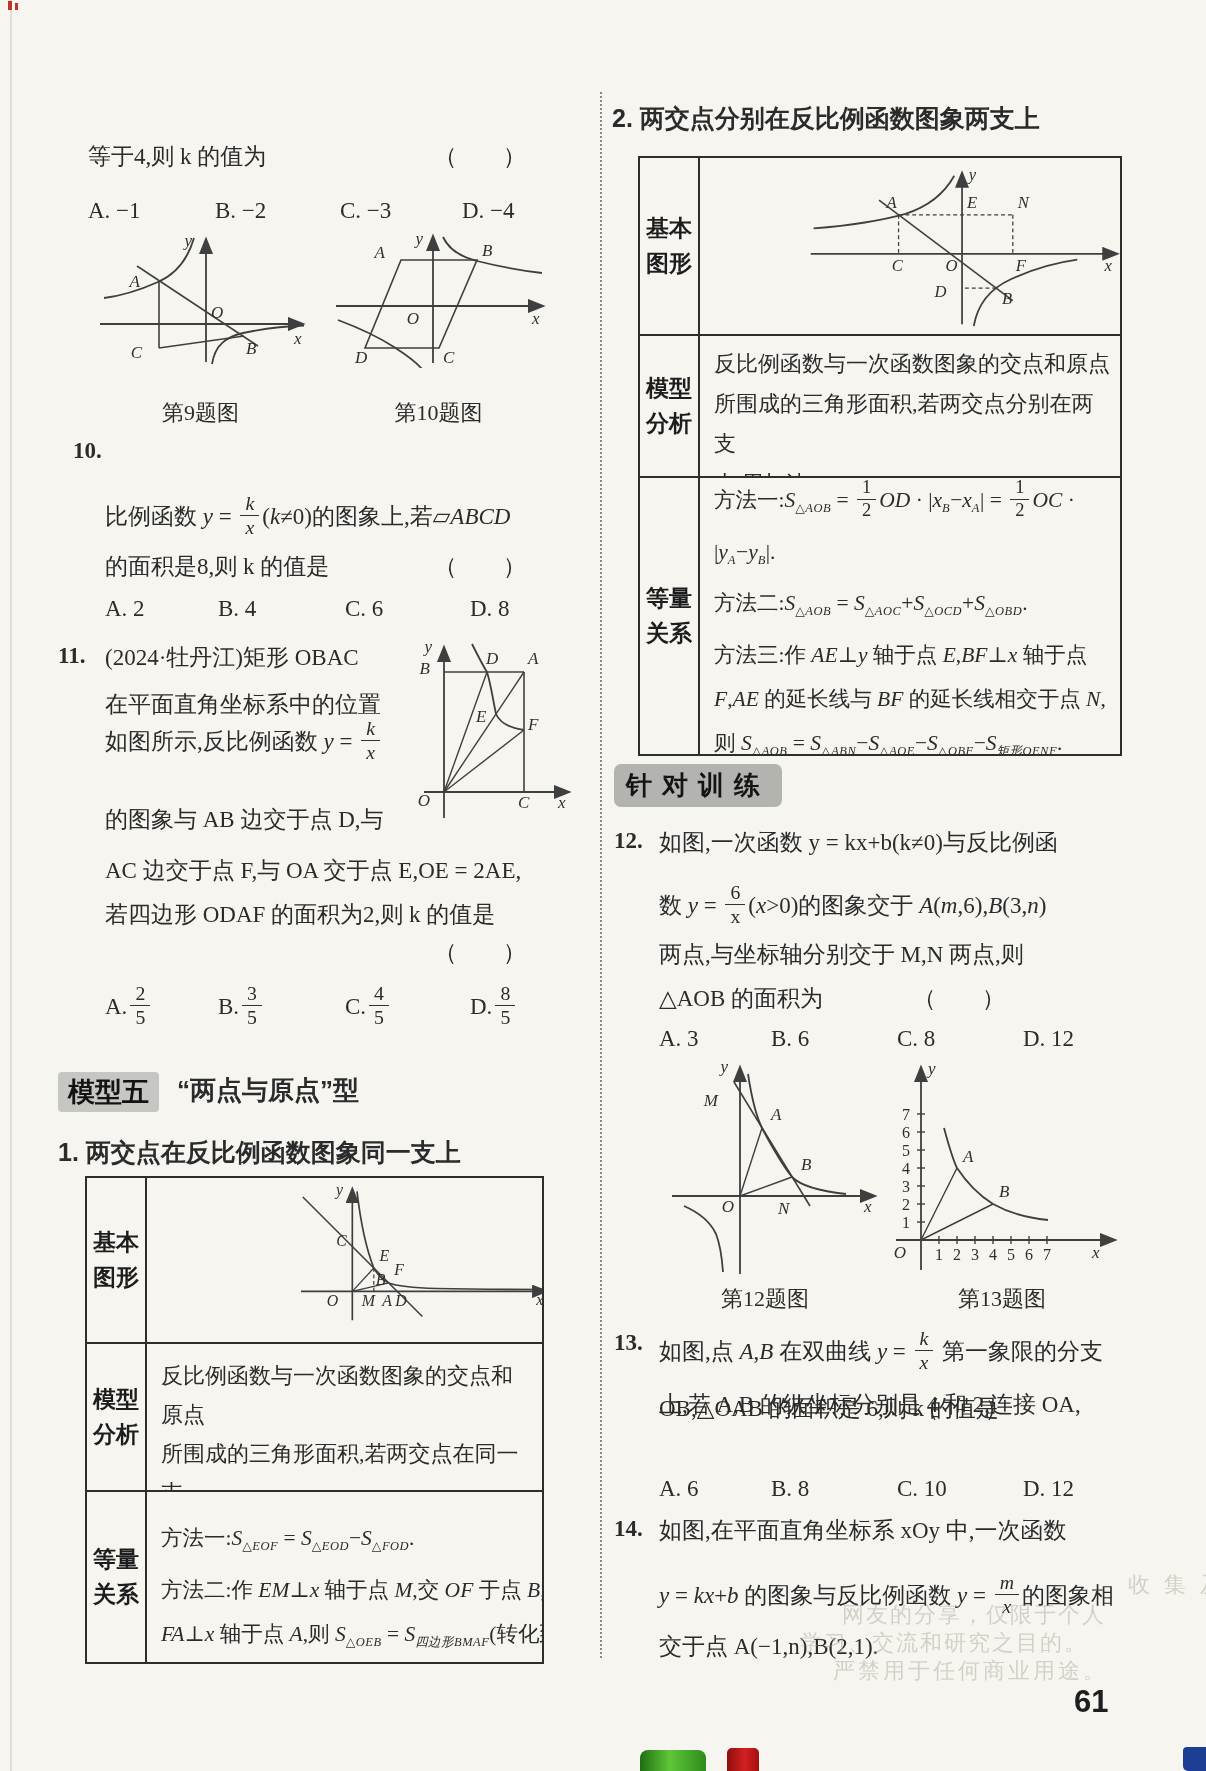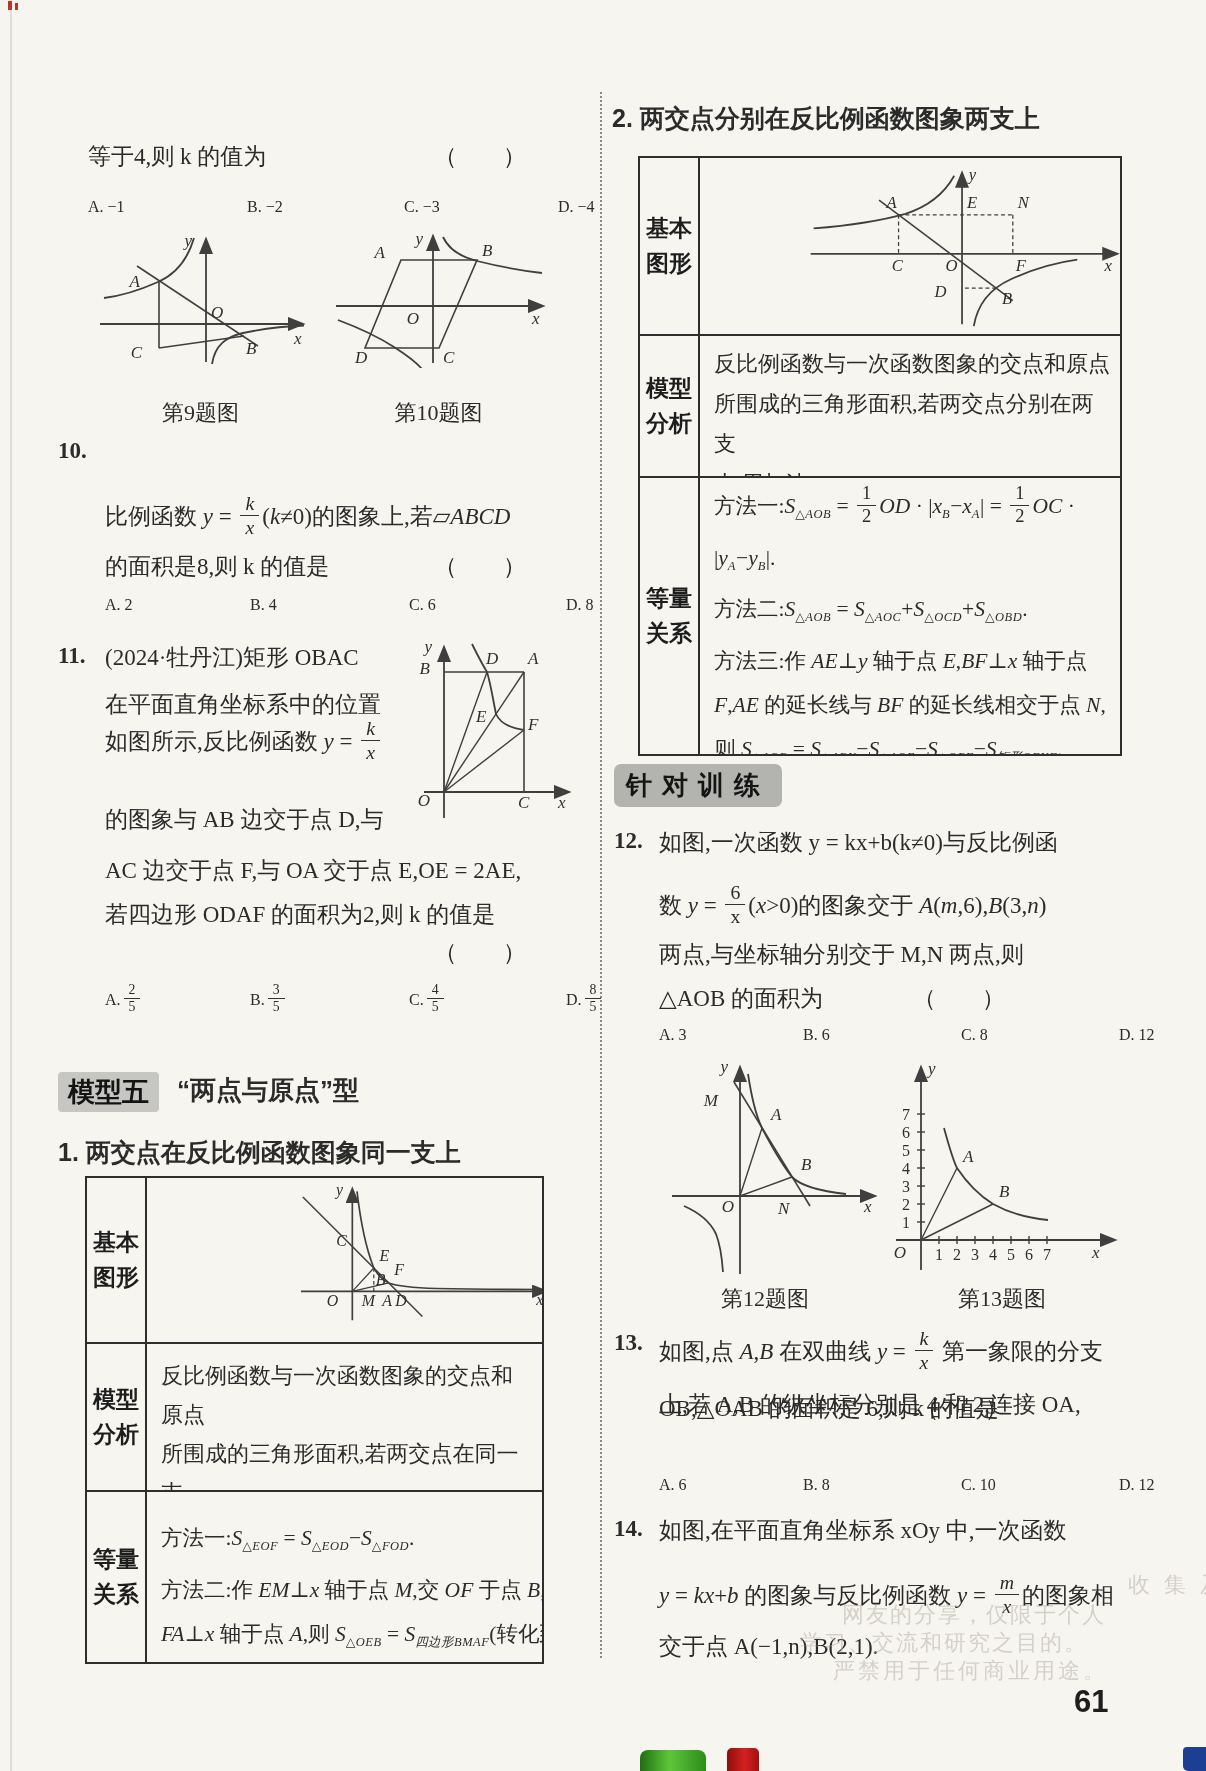--- a/index.html
+++ b/index.html
@@ -2,21 +2,21 @@
 <html><head>
 <meta charset="utf-8">
 <style>
   html,body{margin:0;padding:0;background:#9a9a9a;}
   .page{position:relative;width:1206px;height:1771px;background:#f6f5f0;overflow:hidden;
         font-family:"Liberation Serif","DejaVu Serif","DejaVu Sans",serif;color:#2b2b2b;}
   .abs{position:absolute;}
   .ln{position:absolute;left:0;right:0;font-size:23px;white-space:nowrap;line-height:1.3;}
   .qnum{position:absolute;font-weight:bold;font-size:23px;}
   .paren{position:absolute;right:14px;}
-  .opts{position:absolute;display:flex;font-size:16px;white-space:nowrap;gap:32px;}
+  .opts{position:absolute;display:flex;font-size:23px;white-space:nowrap;}
   .opts span{display:inline-block;}
   .colL{position:absolute;left:58px;top:0;width:482px;height:100%;}
   .colR{position:absolute;left:612px;top:0;width:508px;height:100%;}
   .caption{position:absolute;text-align:center;font-size:22px;}
   .s-i{font-style:italic;}
   .s-sub{font-size:0.58em;vertical-align:-0.38em;letter-spacing:0.5px;font-style:italic;}
   .frac{display:inline-block;vertical-align:middle;text-align:center;margin:0 3px;transform:translateY(-3px);}
   .frac .fn{display:block;padding:0 5px;border-bottom:1.8px solid #333;font-size:0.86em;line-height:1.18;}
   .frac .fd{display:block;padding:0 5px;font-size:0.86em;line-height:1.18;}
   .frac.s-i{font-style:italic;}
@@ -118,21 +118,21 @@
       <text x="59" y="28" text-anchor="end">A</text>
       <text x="156" y="26">B</text>
       <text x="93" y="94" text-anchor="end">O</text>
       <text x="206" y="94">x</text>
       <text x="29" y="133">D</text>
       <text x="117" y="133">C</text>
     </svg>
     <div class="caption" style="left:30px;width:225px;top:398px">第9题图</div>
     <div class="caption" style="left:268px;width:225px;top:398px">第10题图</div>
 
-    <div class="qnum" style="top:438px;left:0">10.</div>
+    <div class="qnum" style="top:438px;left:15px">10.</div>
     <div class="ln" style="top:495px;left:47px"><span>比例函数 </span><span class="s-i">y</span><span> = </span><span class="frac s-i"><span class="fn">k</span><span class="fd">x</span></span><span>(</span><span class="s-i">k</span><span>≠0)的图象上,若▱</span><span class="s-i">ABCD</span></div>
     <div class="ln" style="top:552px;left:47px">
       <span>的面积是8,则 k 的值是</span>
       <span class="paren">（　　）</span>
     </div>
     <div class="opts" style="top:596px;left:47px">
       <span style="width:113px">A. 2</span>
       <span style="width:127px">B. 4</span>
       <span style="width:125px">C. 6</span>
       <span>D. 8</span>
@@ -293,21 +293,21 @@
           <div>反比例函数与一次函数图象的交点和原点</div>
           <div>所围成的三角形面积,若两交点分别在两支</div>
           <div>上,用加法</div>
         </div>
       </div>
       <div class="mrow" style="height:276px">
         <div class="mlabel">
           <span>等量</span>
           <span>关系</span>
         </div>
-        <div class="mbody methods" style="line-height:44px;padding-top:6px">
+        <div class="mbody methods" style="line-height:44px;padding-top:0">
           <div><span>方法一:</span><span class="s-i">S</span><span class="s-sub">△AOB</span><span> = </span><span class="frac"><span class="fn">1</span><span class="fd">2</span></span><span class="s-i">OD</span><span> · |</span><span class="s-i">x</span><span class="s-sub">B</span><span>−</span><span class="s-i">x</span><span class="s-sub">A</span><span>| = </span><span class="frac"><span class="fn">1</span><span class="fd">2</span></span><span class="s-i">OC</span><span> ·</span></div>
           <div><span>|</span><span class="s-i">y</span><span class="s-sub">A</span><span>−</span><span class="s-i">y</span><span class="s-sub">B</span><span>|.</span></div>
           <div><span>方法二:</span><span class="s-i">S</span><span class="s-sub">△AOB</span><span> = </span><span class="s-i">S</span><span class="s-sub">△AOC</span><span>+</span><span class="s-i">S</span><span class="s-sub">△OCD</span><span>+</span><span class="s-i">S</span><span class="s-sub">△OBD</span><span>.</span></div>
           <div><span>方法三:作 </span><span class="s-i">AE</span><span>⊥</span><span class="s-i">y</span><span> 轴于点 </span><span class="s-i">E</span><span>,</span><span class="s-i">BF</span><span>⊥</span><span class="s-i">x</span><span> 轴于点</span></div>
           <div><span class="s-i">F</span><span>,</span><span class="s-i">AE</span><span> 的延长线与 </span><span class="s-i">BF</span><span> 的延长线相交于点 </span><span class="s-i">N</span><span>,</span></div>
           <div><span>则 </span><span class="s-i">S</span><span class="s-sub">△AOB</span><span> = </span><span class="s-i">S</span><span class="s-sub">△ABN</span><span>−</span><span class="s-i">S</span><span class="s-sub">△AOE</span><span>−</span><span class="s-i">S</span><span class="s-sub">△OBF</span><span>−</span><span class="s-i">S</span><span class="s-sub">矩形OENF</span><span>.</span></div>
         </div>
       </div>
     </div>
 

